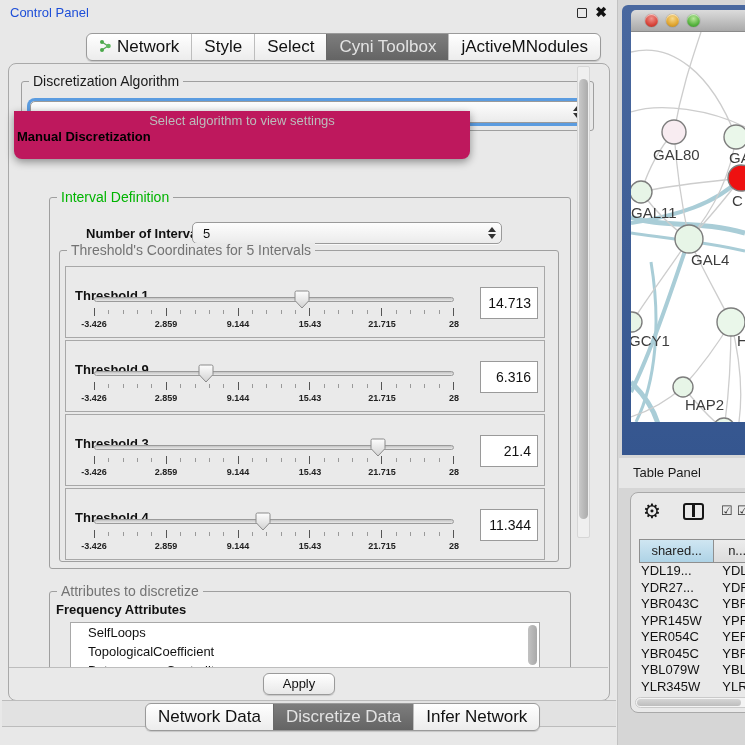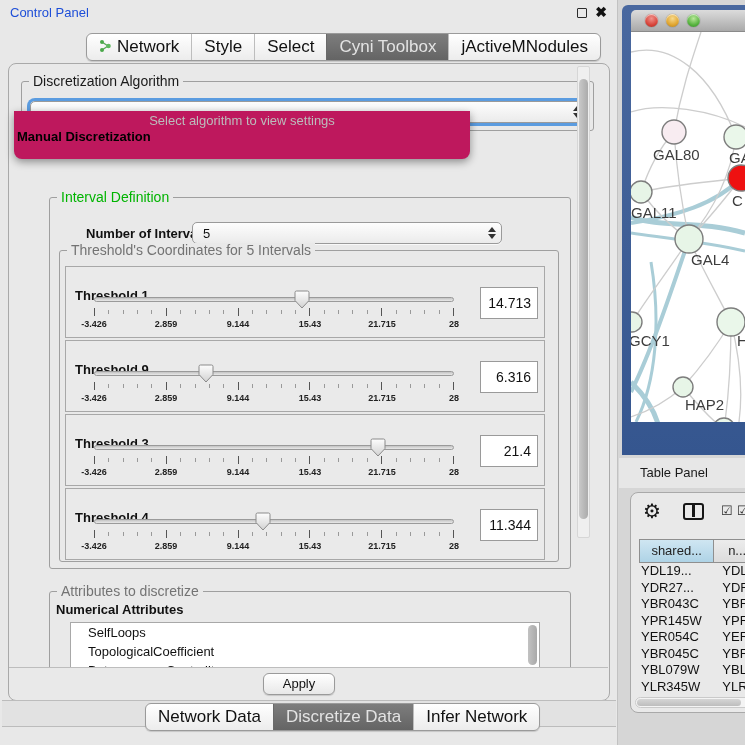--- a/index.html
+++ b/index.html
@@ -98,21 +98,21 @@
   .tl { position:absolute; top:4px; width:13px; height:13px; border-radius:50%;
         box-shadow:inset 0 1px 1px rgba(255,255,255,.7), 0 0 1px rgba(0,0,0,.6); }
   .tl.red    { left:14px; background:radial-gradient(circle at 50% 35%, #f0938d, #d8443a 60%, #a32a22); }
   .tl.yellow { left:35px; background:radial-gradient(circle at 50% 35%, #f7d98c, #e0a52f 60%, #b07c14); }
   .tl.green  { left:56px; background:radial-gradient(circle at 50% 35%, #b9e89a, #57b33f 60%, #2f8c23); }
   .net-canvas { position:absolute; left:9px; top:27px; width:114px; height:390px;
                 background:#fff; overflow:hidden; }
   .net-canvas svg { display:block; }
   #table-panel-strip { position:absolute; left:619px; top:458px; width:126px; height:30px;
                        background:#e7e7e7; }
-  #table-panel-strip span { position:absolute; left:14px; top:7px; font-size:13px; color:#1a1a1a;margin-left:7px; }
+  #table-panel-strip span { position:absolute; left:14px; top:7px; font-size:13px; color:#1a1a1a; }
   #table-panel { position:absolute; left:630px; top:492px; width:130px; height:221px;
                  border:1.5px solid #a9a9a9; border-radius:8px 0 0 8px; background:#e9e9e9;
                  overflow:hidden; }
   .tp-toolbar { position:absolute; left:0; top:0; width:100%; height:40px; }
   .gear-icon { position:absolute; left:12px; top:6px; font-size:20px; color:#161616; }
   .split-icon { position:absolute; left:52px; top:10px; width:21px; height:17px;
                 border:2.5px solid #161616; border-radius:3px; }
   .split-icon::after { content:""; position:absolute; left:7px; top:0; width:2.5px; height:12px;
                        background:#161616; }
   .cb-icon { position:absolute; top:10px; font-size:13px; color:#2b2b2b; }
@@ -414,21 +414,21 @@
                   </div>
                 </div>
                 <div class="th-value">11.344</div>
               </div>
             </div>
         </div>
       </div>
 
       <div class="group" style="left:34px; top:402px; width:522px; height:140px;">
         <span class="gtitle blue">Attributes to discretize</span>
-        <span class="attr-subtitle">Numerical Attributes</span>
+        <span class="attr-subtitle">Frequency Attributes</span>
         <div class="attr-list">
           <div id="attr-items">
               <div class="attr-item">SelfLoops</div>
               <div class="attr-item">TopologicalCoefficient</div>
               <div class="attr-item">BetweennessCentrality</div>
             </div>
           <div class="list-scroll"></div>
         </div>
       </div>
     </div>

